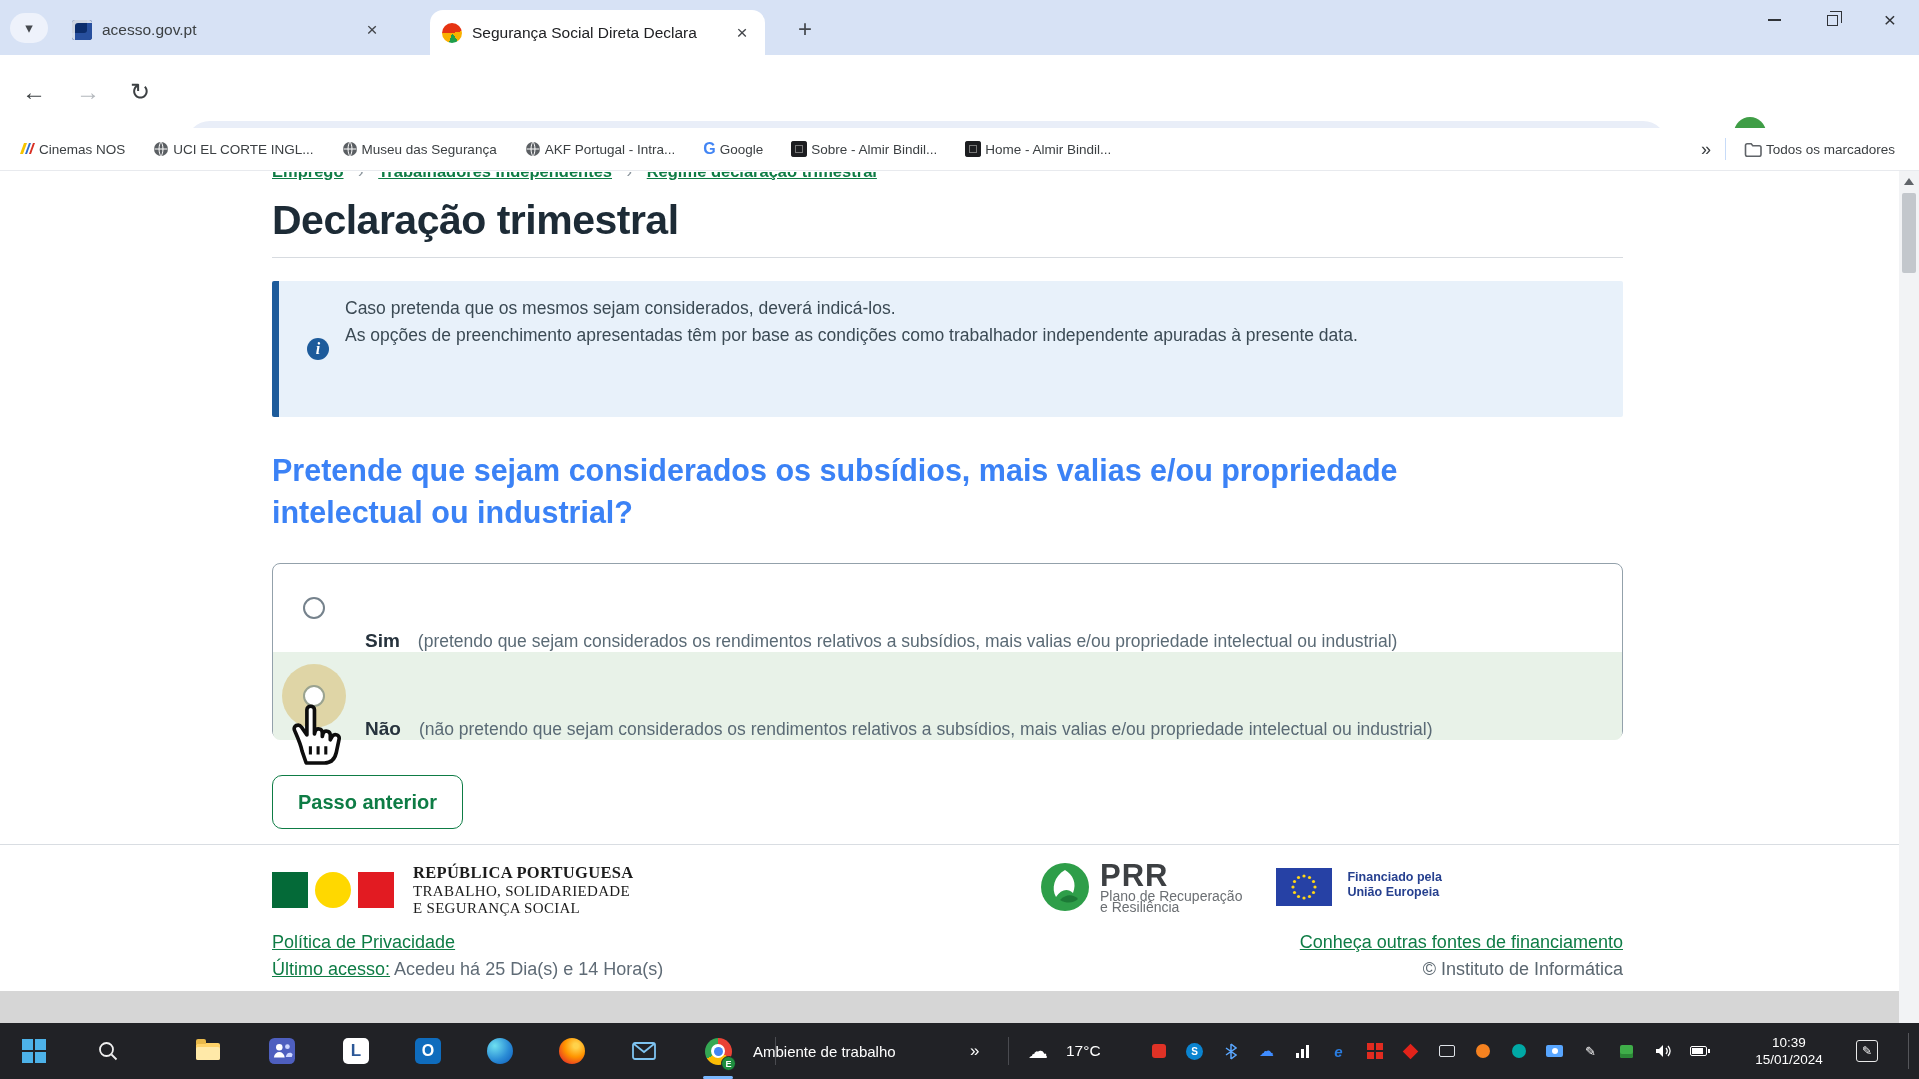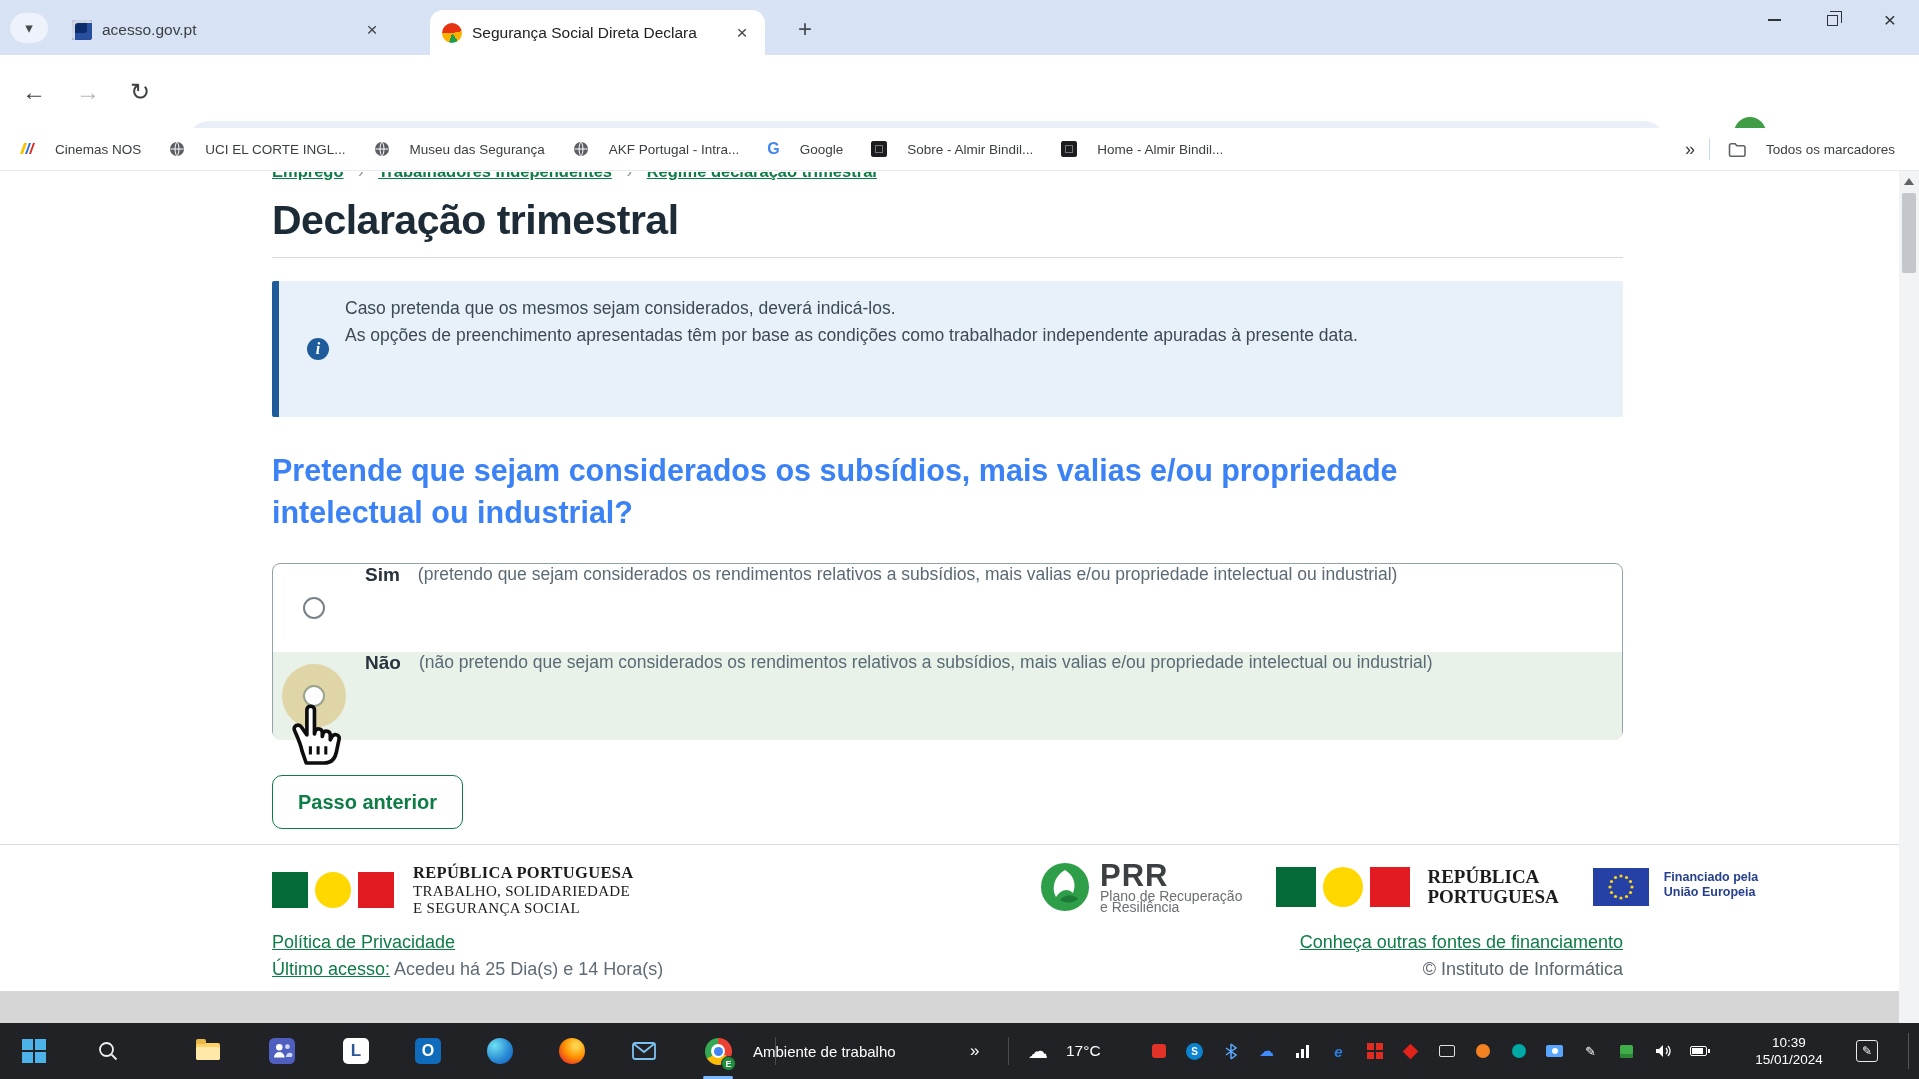--- a/index.html
+++ b/index.html
@@ -35,42 +35,42 @@
   .nav-ico { position:absolute; top:24px; font-size:24px; color:#3c4043; line-height:26px; }
   .omnibox { position:absolute; left:186px; top:66px; width:1481px; height:48px; border-radius:24px; background:#e9eef8;
      display:flex; align-items:center; }
   .url-text { position:absolute; left:66px; top:12px; font-size:17.5px; color:#1f1f1f; white-space:nowrap; max-width:1330px; overflow:hidden; }
   .avatar { position:absolute; left:1734px; top:62px; width:32px; height:32px; border-radius:50%; background:#3f9d46; color:#fff;
      font-size:15px; font-weight:bold; display:flex; align-items:center; justify-content:center; }
 
   
   .bmbar { position:absolute; left:0; top:128px; width:1919px; height:43px; background:#fff; border-bottom:1px solid #e8eaee;
      display:flex; align-items:center; }
-  .bm { display:flex; align-items:center; gap:20px; font-size:13.5px; color:#3c4043; margin-left:28px; white-space:nowrap; }
+  .bm { display:flex; align-items:center; gap:4px; font-size:13.5px; color:#3c4043; margin-left:28px; white-space:nowrap; }
   .bm-sq { width:16px; height:16px; background:#1c1d20; border-radius:3px; box-shadow:inset 0 0 0 4px #1c1d20, inset 0 0 0 5px #777; }
   .bm-right { position:absolute; right:24px; display:flex; align-items:center; gap:14px; font-size:13.5px; color:#3c4043; }
   .bm-div { width:1px; height:22px; background:#c7dbf8; }
 
   
   .viewport { position:absolute; left:0; top:171px; width:1919px; height:852px; background:#fff; }
   .graybottom { position:absolute; left:0; top:820px; width:1919px; height:32px; background:#d6d6d6; }
   .crumbclip { position:absolute; left:272px; top:1px; width:1100px; height:11px; overflow:hidden; }
   .crumbline { margin-top:-10px; font-size:16.5px; white-space:nowrap; }
   .crumb { color:#0e7c45; text-decoration:underline; font-weight:bold; }
   .crumbsep { color:#8a949c; margin:0 10px; }
   .page-h1 { position:absolute; left:272px; top:26px; font-size:41px; font-weight:bold; color:#1d2b36; letter-spacing:-0.5px; }
   .hr { position:absolute; left:272px; top:86px; width:1351px; height:1px; background:#d7dbe0; }
   .infobox { position:absolute; left:272px; top:110px; width:1351px; height:136px; background:#e8f1fa;
      border-left:7px solid #1d5b9b; border-radius:2px; padding:14px 28px 14px 66px; }
   .info-ico { position:absolute; left:28px; top:57px; width:22px; height:22px; border-radius:50%; background:#1d5b9b; color:#fff;
      font-family:"Liberation Serif",serif; font-weight:bold; font-style:italic; font-size:16px; display:flex; align-items:center; justify-content:center; }
   .infobox p { font-size:17.5px; line-height:27px; color:#3b4a54; }
   .question { position:absolute; left:272px; top:278px; width:1190px; font-size:30.5px; line-height:42px; font-weight:bold; color:#3b82f6; }
   .options { position:absolute; left:272px; top:392px; width:1351px; height:176px; border:1px solid #93a1ab; border-radius:8px; background:#fff; }
-  .optrow { position:relative; height:88px; display:flex; align-items:flex-start; padding-left:92px; }
+  .optrow { position:relative; height:88px; display:flex; align-items:flex-end; padding-left:92px; }
   .optrow.no { background:#e8f2e8; border-radius:0 0 7px 7px; }
   .radio { position:absolute; left:30px; top:33px; width:22px; height:22px; border:2px solid #75828c; border-radius:50%; background:#fff; }
   .opt-label { font-weight:bold; font-size:19px; color:#27333d; margin-right:18px; }
   .opt-desc { font-size:17.5px; color:#5a6a75; }
   .hoverdot { position:absolute; left:9px; top:12px; width:64px; height:64px; border-radius:50%; background:#ddd3a0; opacity:.92; }
   .cursor-hand { position:absolute; left:288px; top:518px; z-index:5; }
   .backbtn { position:absolute; left:272px; top:604px; width:191px; height:54px; background:#fff; border:1.5px solid #0e7c45;
      border-radius:10px; color:#0e7c45; font-weight:bold; font-size:20px; display:flex; align-items:center; justify-content:center; }
 
   
@@ -316,29 +316,20 @@
           <circle cx="25" cy="25" r="24" fill="#2e9e49"></circle>
           <path d="M25 8 C33 13 37 21 33 31 C28 26 21 27 16 35 C11 27 14 14 25 8 Z" fill="#fff"></path>
           <path d="M20 38 c6-6 13-6 18-1 -4 4-11 5-18 1z" fill="#1d7a37"></path>
         </svg>
         <div class="prrtxt">
           <div class="p1">PRR</div>
           <div class="p2">Plano de Recuperação</div>
           <div class="p2">e Resiliência</div>
         </div>
       </div>
-      <div class="govlogo small">
-        <span class="b-green"></span>
-        <span class="b-yellow"></span>
-        <span class="b-red"></span>
-        <div class="govtext2">
-          <div>REPÚBLICA</div>
-          <div>PORTUGUESA</div>
-        </div>
-      </div>
       <div class="eu">
         <svg width="56" height="38" viewBox="0 0 56 38">
           <rect width="56" height="38" fill="#2641a5"></rect>
           <g fill="#ffd617">
             <circle cx="28" cy="8" r="1.6"></circle>
               <circle cx="33.5" cy="9.5" r="1.6"></circle>
               <circle cx="37.5" cy="13.5" r="1.6"></circle>
               <circle cx="39" cy="19" r="1.6"></circle>
             <circle cx="37.5" cy="24.5" r="1.6"></circle>
               <circle cx="33.5" cy="28.5" r="1.6"></circle>

